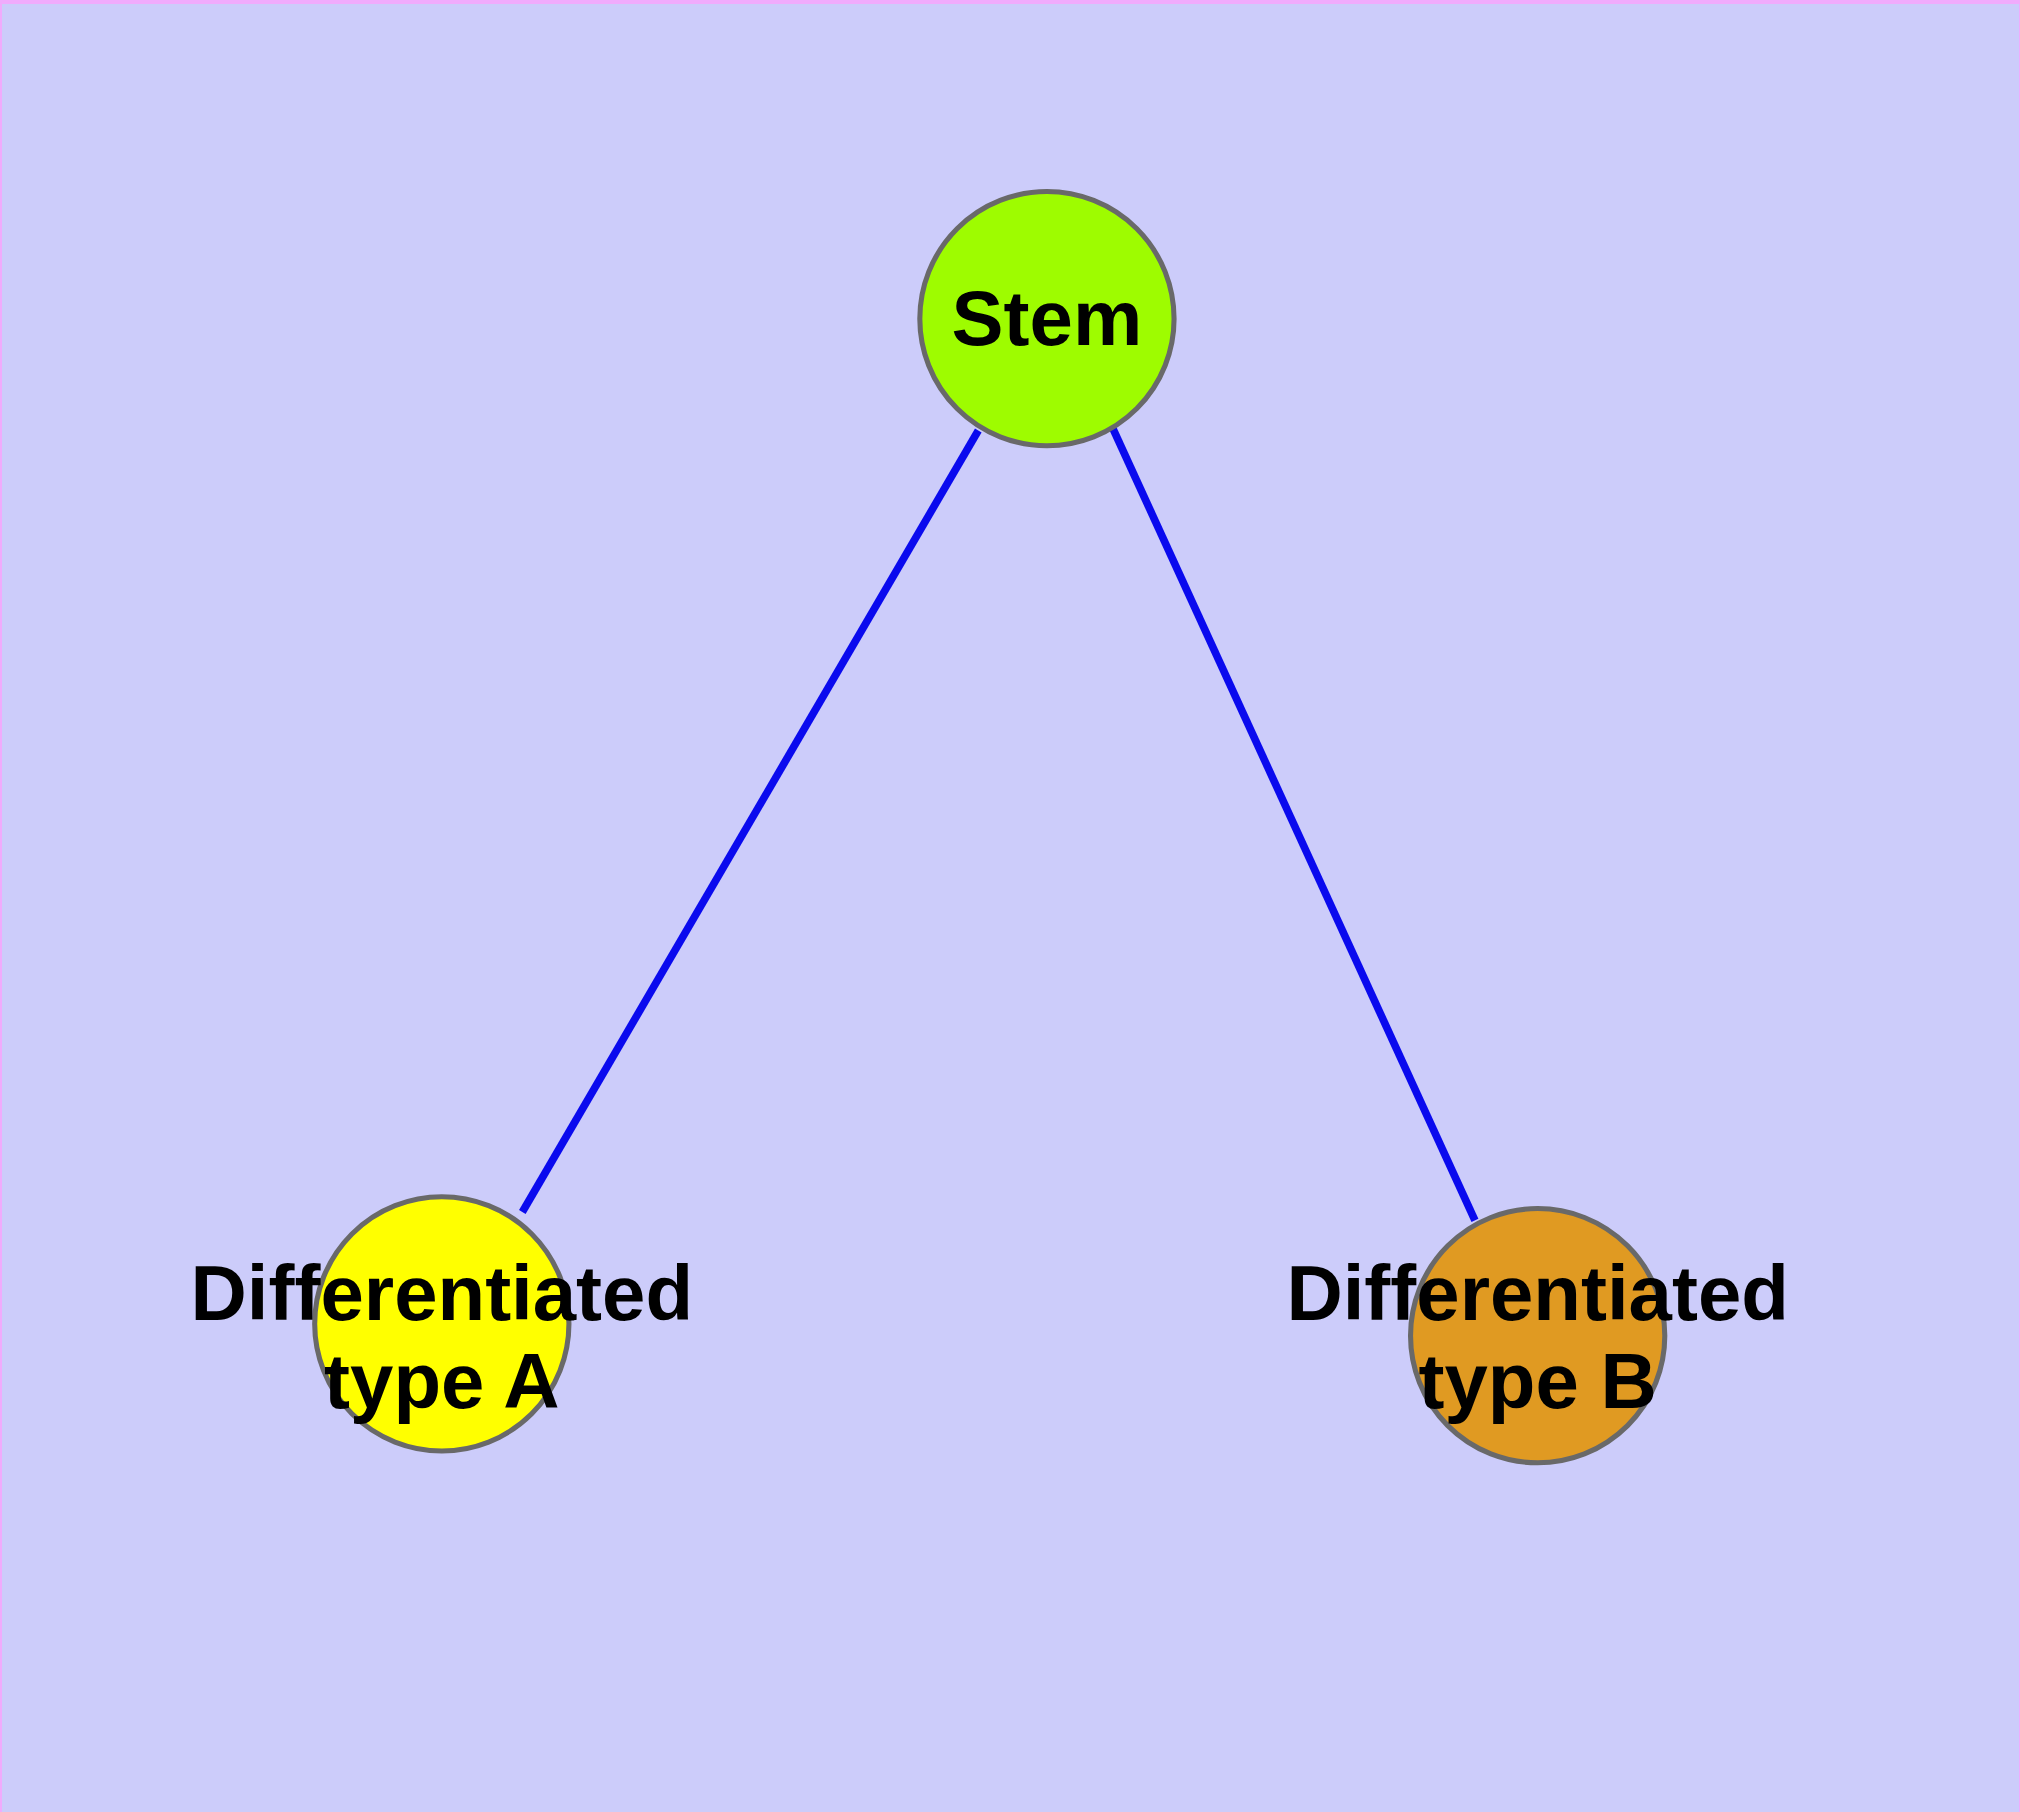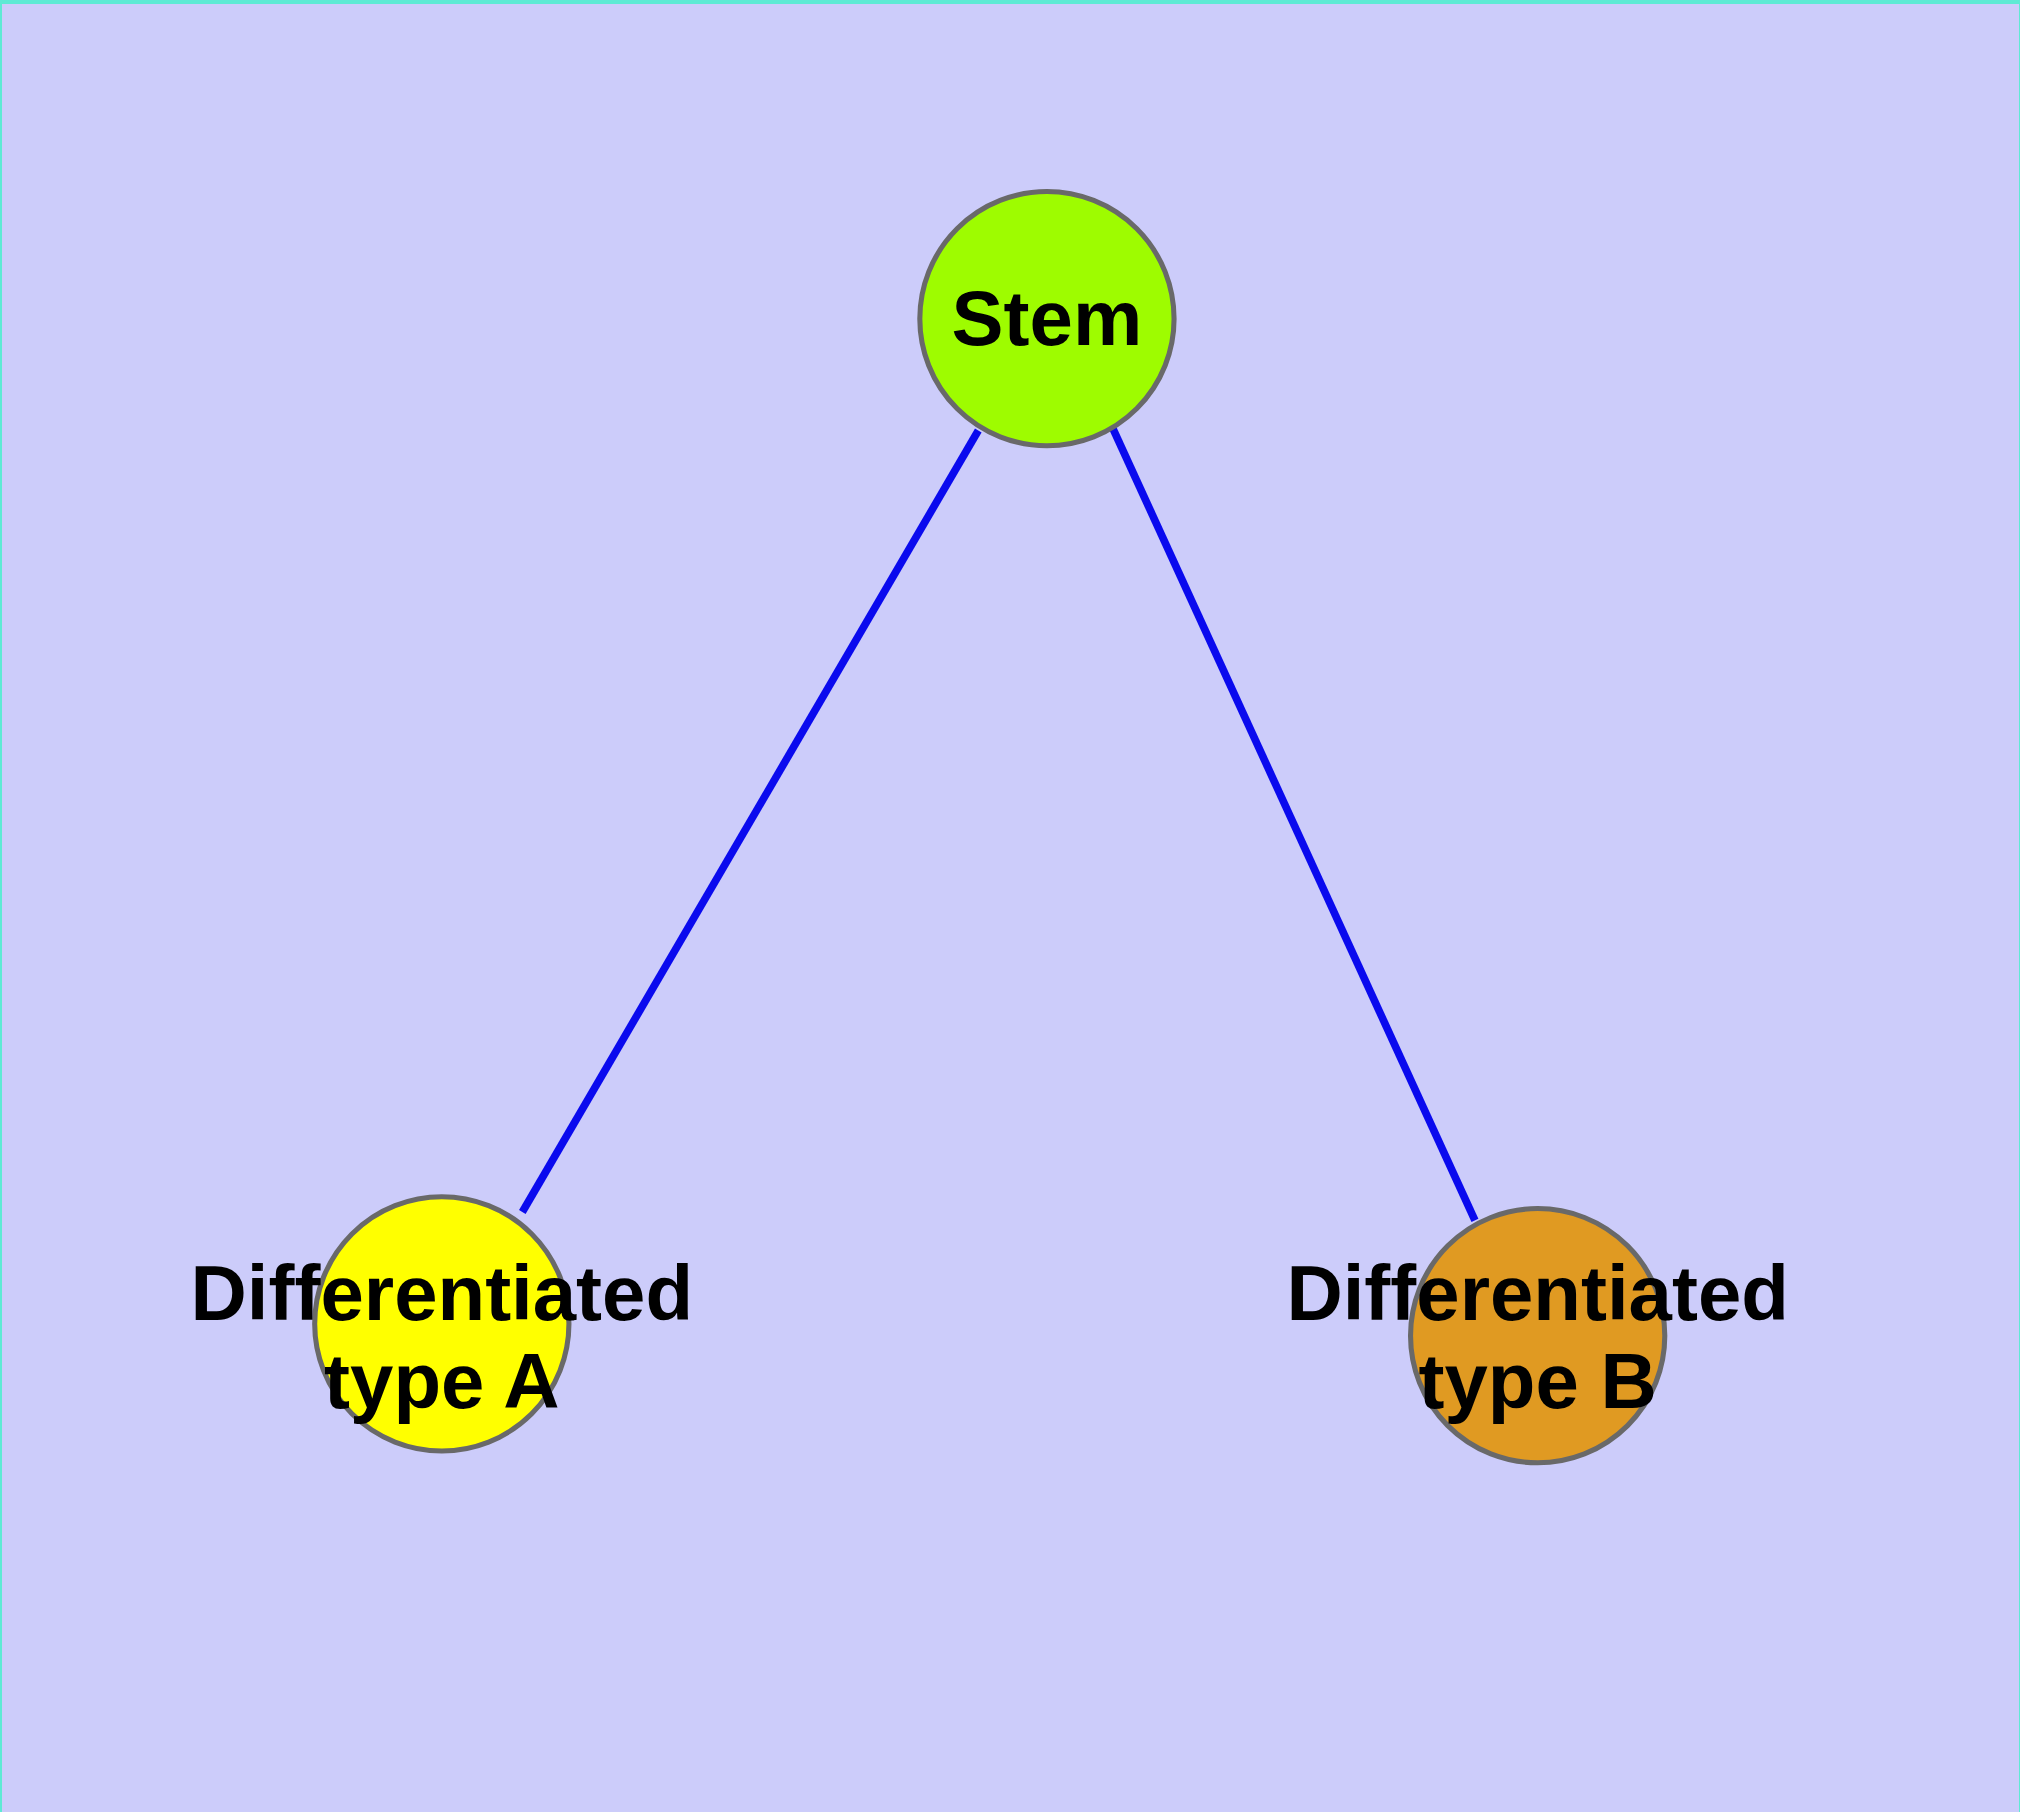--- a/index.html
+++ b/index.html
@@ -43,21 +43,21 @@
     stroke-linecap: butt;
   }
   .node-circle {
     stroke: #696969;
     stroke-width: 6;
   }
 </style>
 </head>
 <body>
 
-<div id="canvas" style="background: #5eead4;">
+<div id="canvas" style="background: #f0abfc;">
   <div id="plot-area" style="background: rgb(204, 204, 250);"></div>
 
   <svg id="graph-svg" viewBox="0 0 2384 2138" xmlns="http://www.w3.org/2000/svg">
 
     <g>
       <line class="edge-line" id="edge-0" x1="1154" y1="508" x2="616" y2="1430" stroke="#0a0aee" stroke-width="9"></line>
       <line class="edge-line" id="edge-1" x1="1313" y1="506" x2="1740" y2="1440" stroke="#0a0aee" stroke-width="9"></line>
     </g>
 
     <g>

